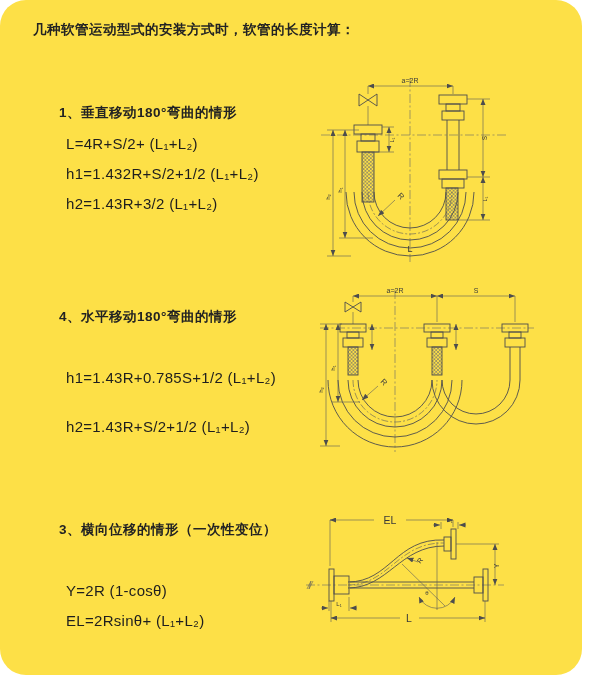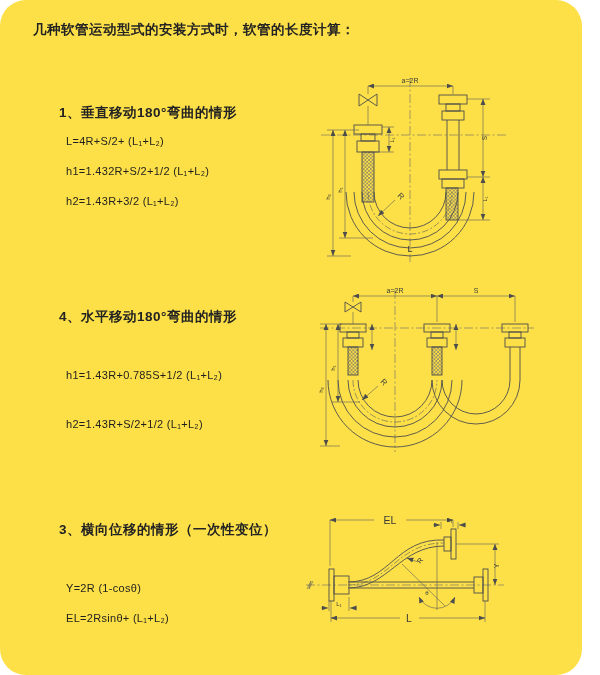--- a/index.html
+++ b/index.html
@@ -10,21 +10,21 @@
   .title{
     position:absolute;left:33px;top:21px;font-size:13.5px;font-weight:700;
     letter-spacing:0.5px;color:#232323;
   }
   .sec-heading{
     position:absolute;left:44px;font-size:13.5px;font-weight:700;color:#232323;
     letter-spacing:0.5px;
     margin-left:15px;
   }
   .formula{
-    position:absolute;left:66px;font-size:11px;font-weight:400;color:#1e1e1e;
+    position:absolute;left:66px;font-size:15px;font-weight:400;color:#1e1e1e;
     letter-spacing:0.3px;
   }
   svg.diagram{position:absolute;}
   svg.diagram text{
     font-family:"Liberation Sans","DejaVu Sans",sans-serif;fill:#3a3a3a;
   }
   .ln{stroke:#4d4d4d;stroke-width:0.9;fill:none;}
   .thin{stroke:#5a5a5a;stroke-width:0.6;fill:none;}
   .cl{stroke:#6a6a6a;stroke-width:0.6;fill:none;stroke-dasharray:9 2.5 2 2.5;}
   .dsh{stroke:#5a5a5a;stroke-width:0.6;fill:none;stroke-dasharray:7 2 2 2;}

